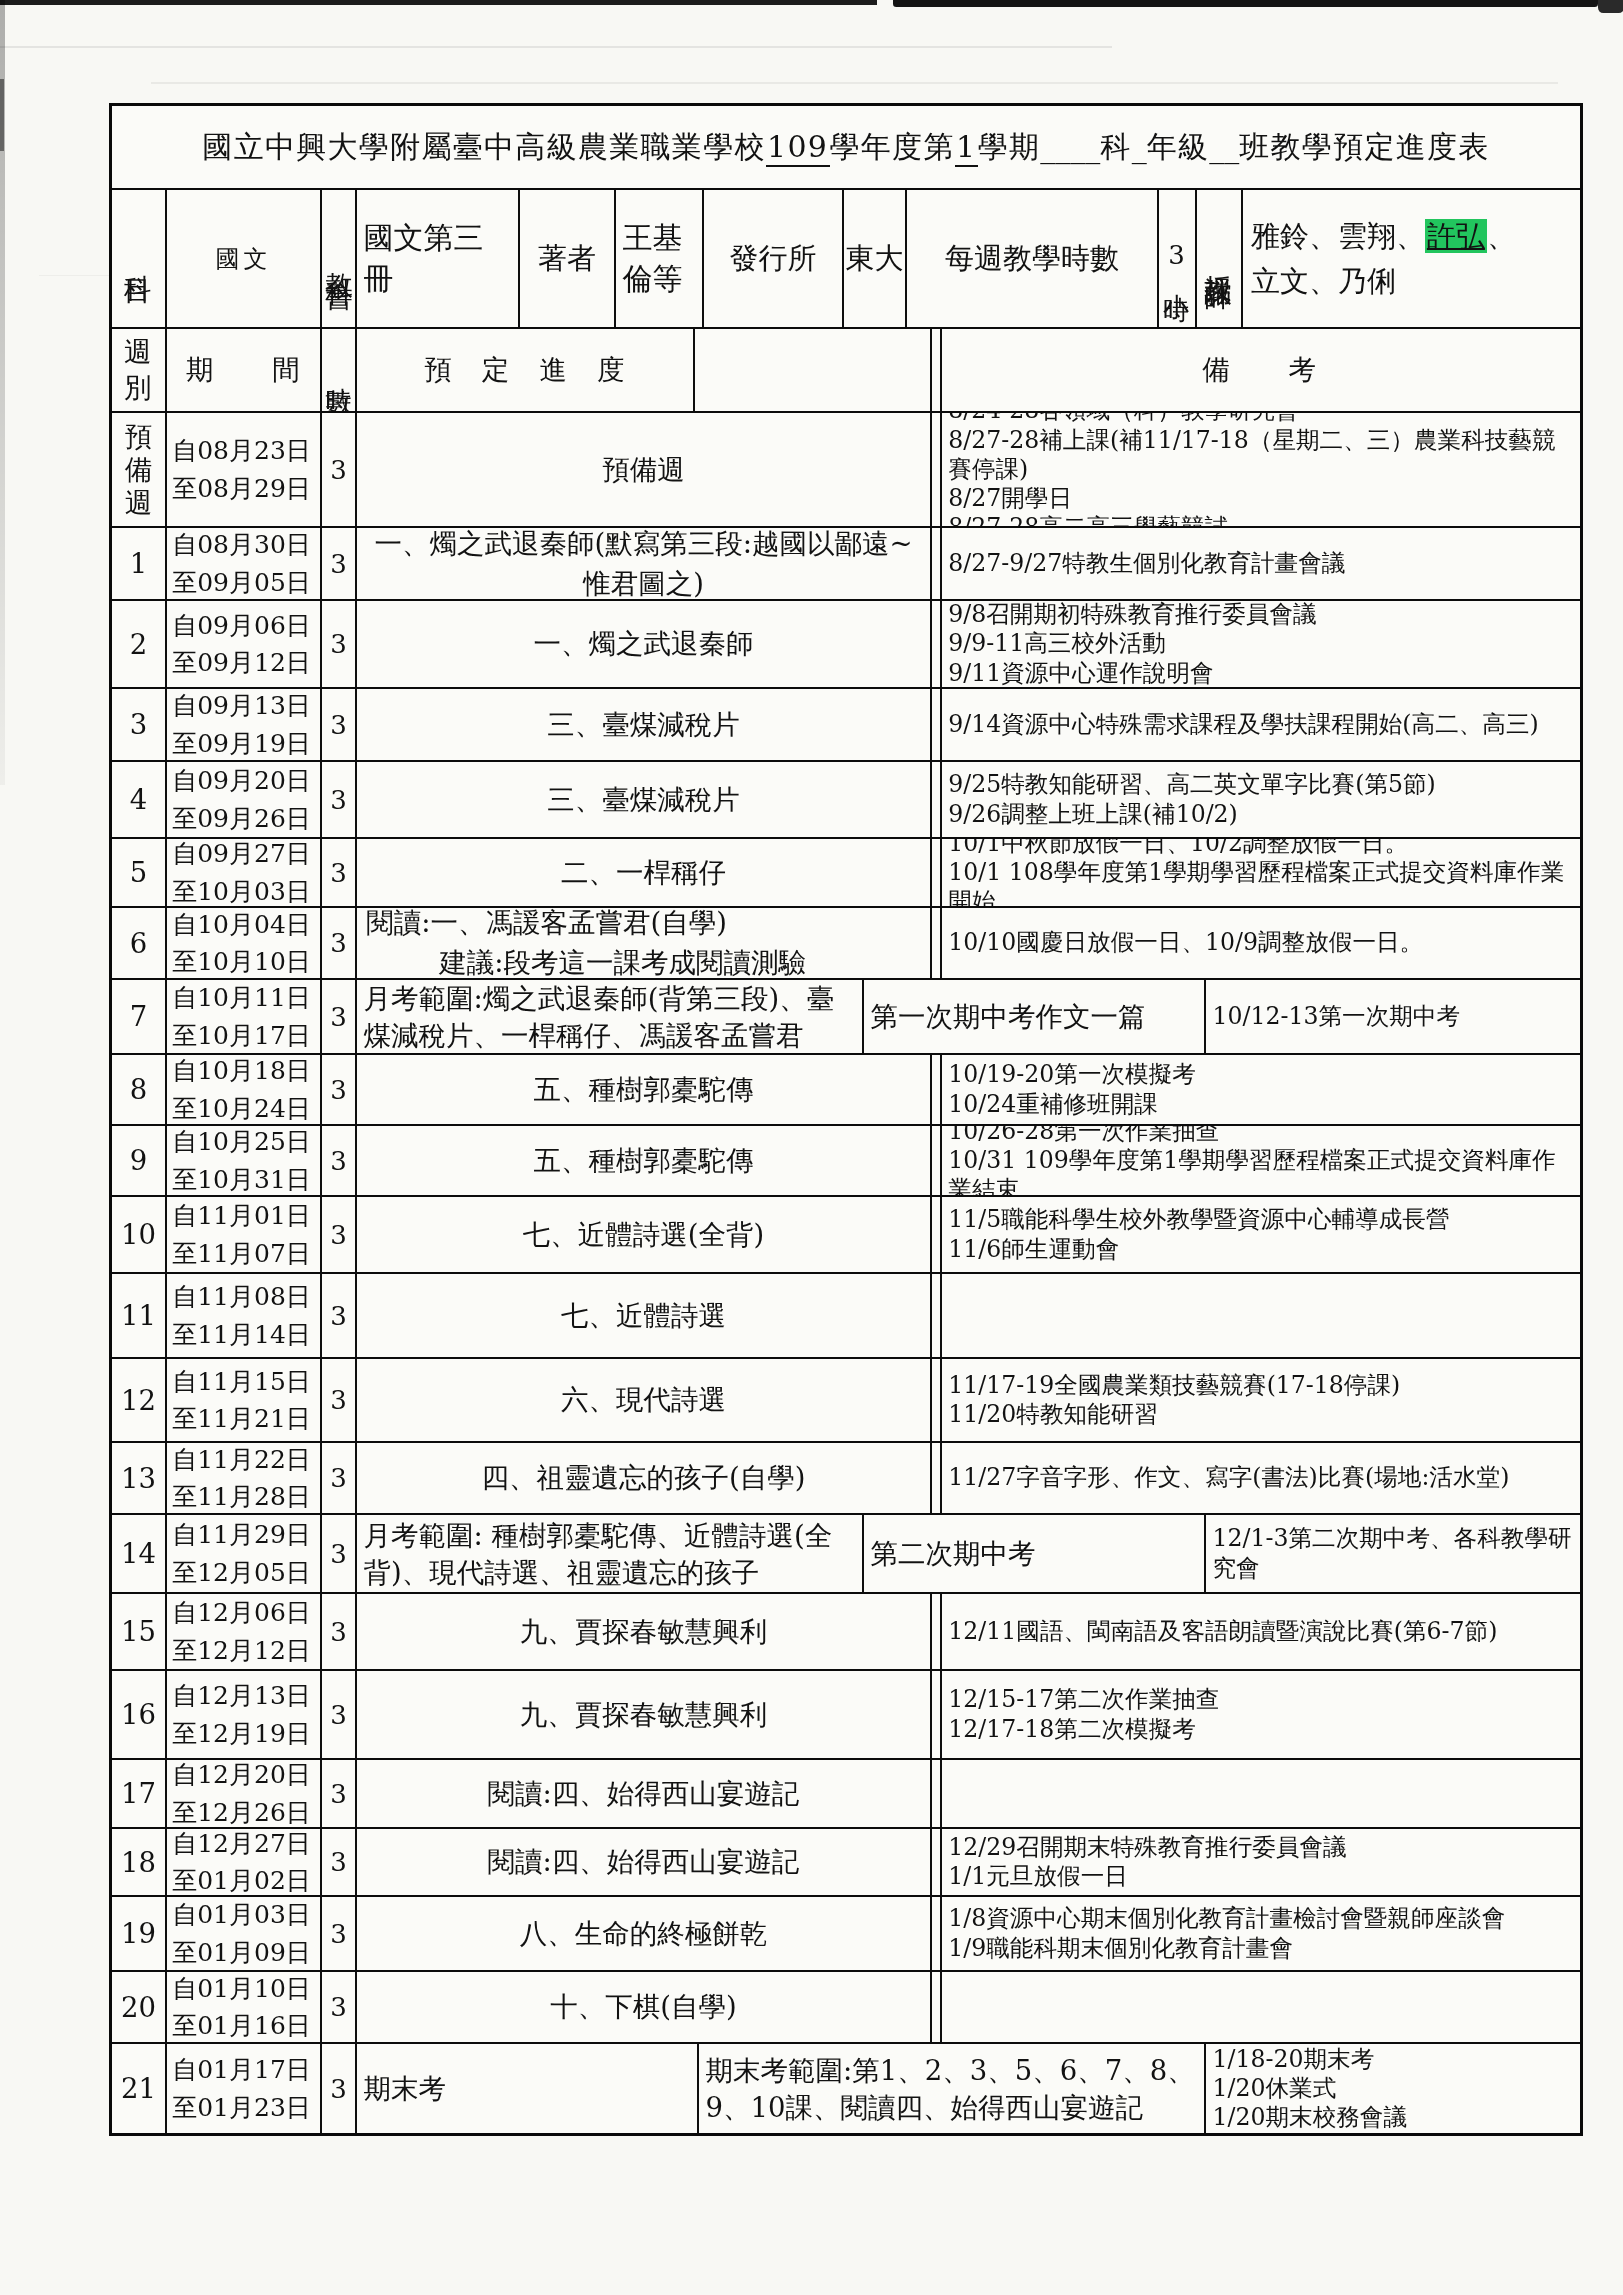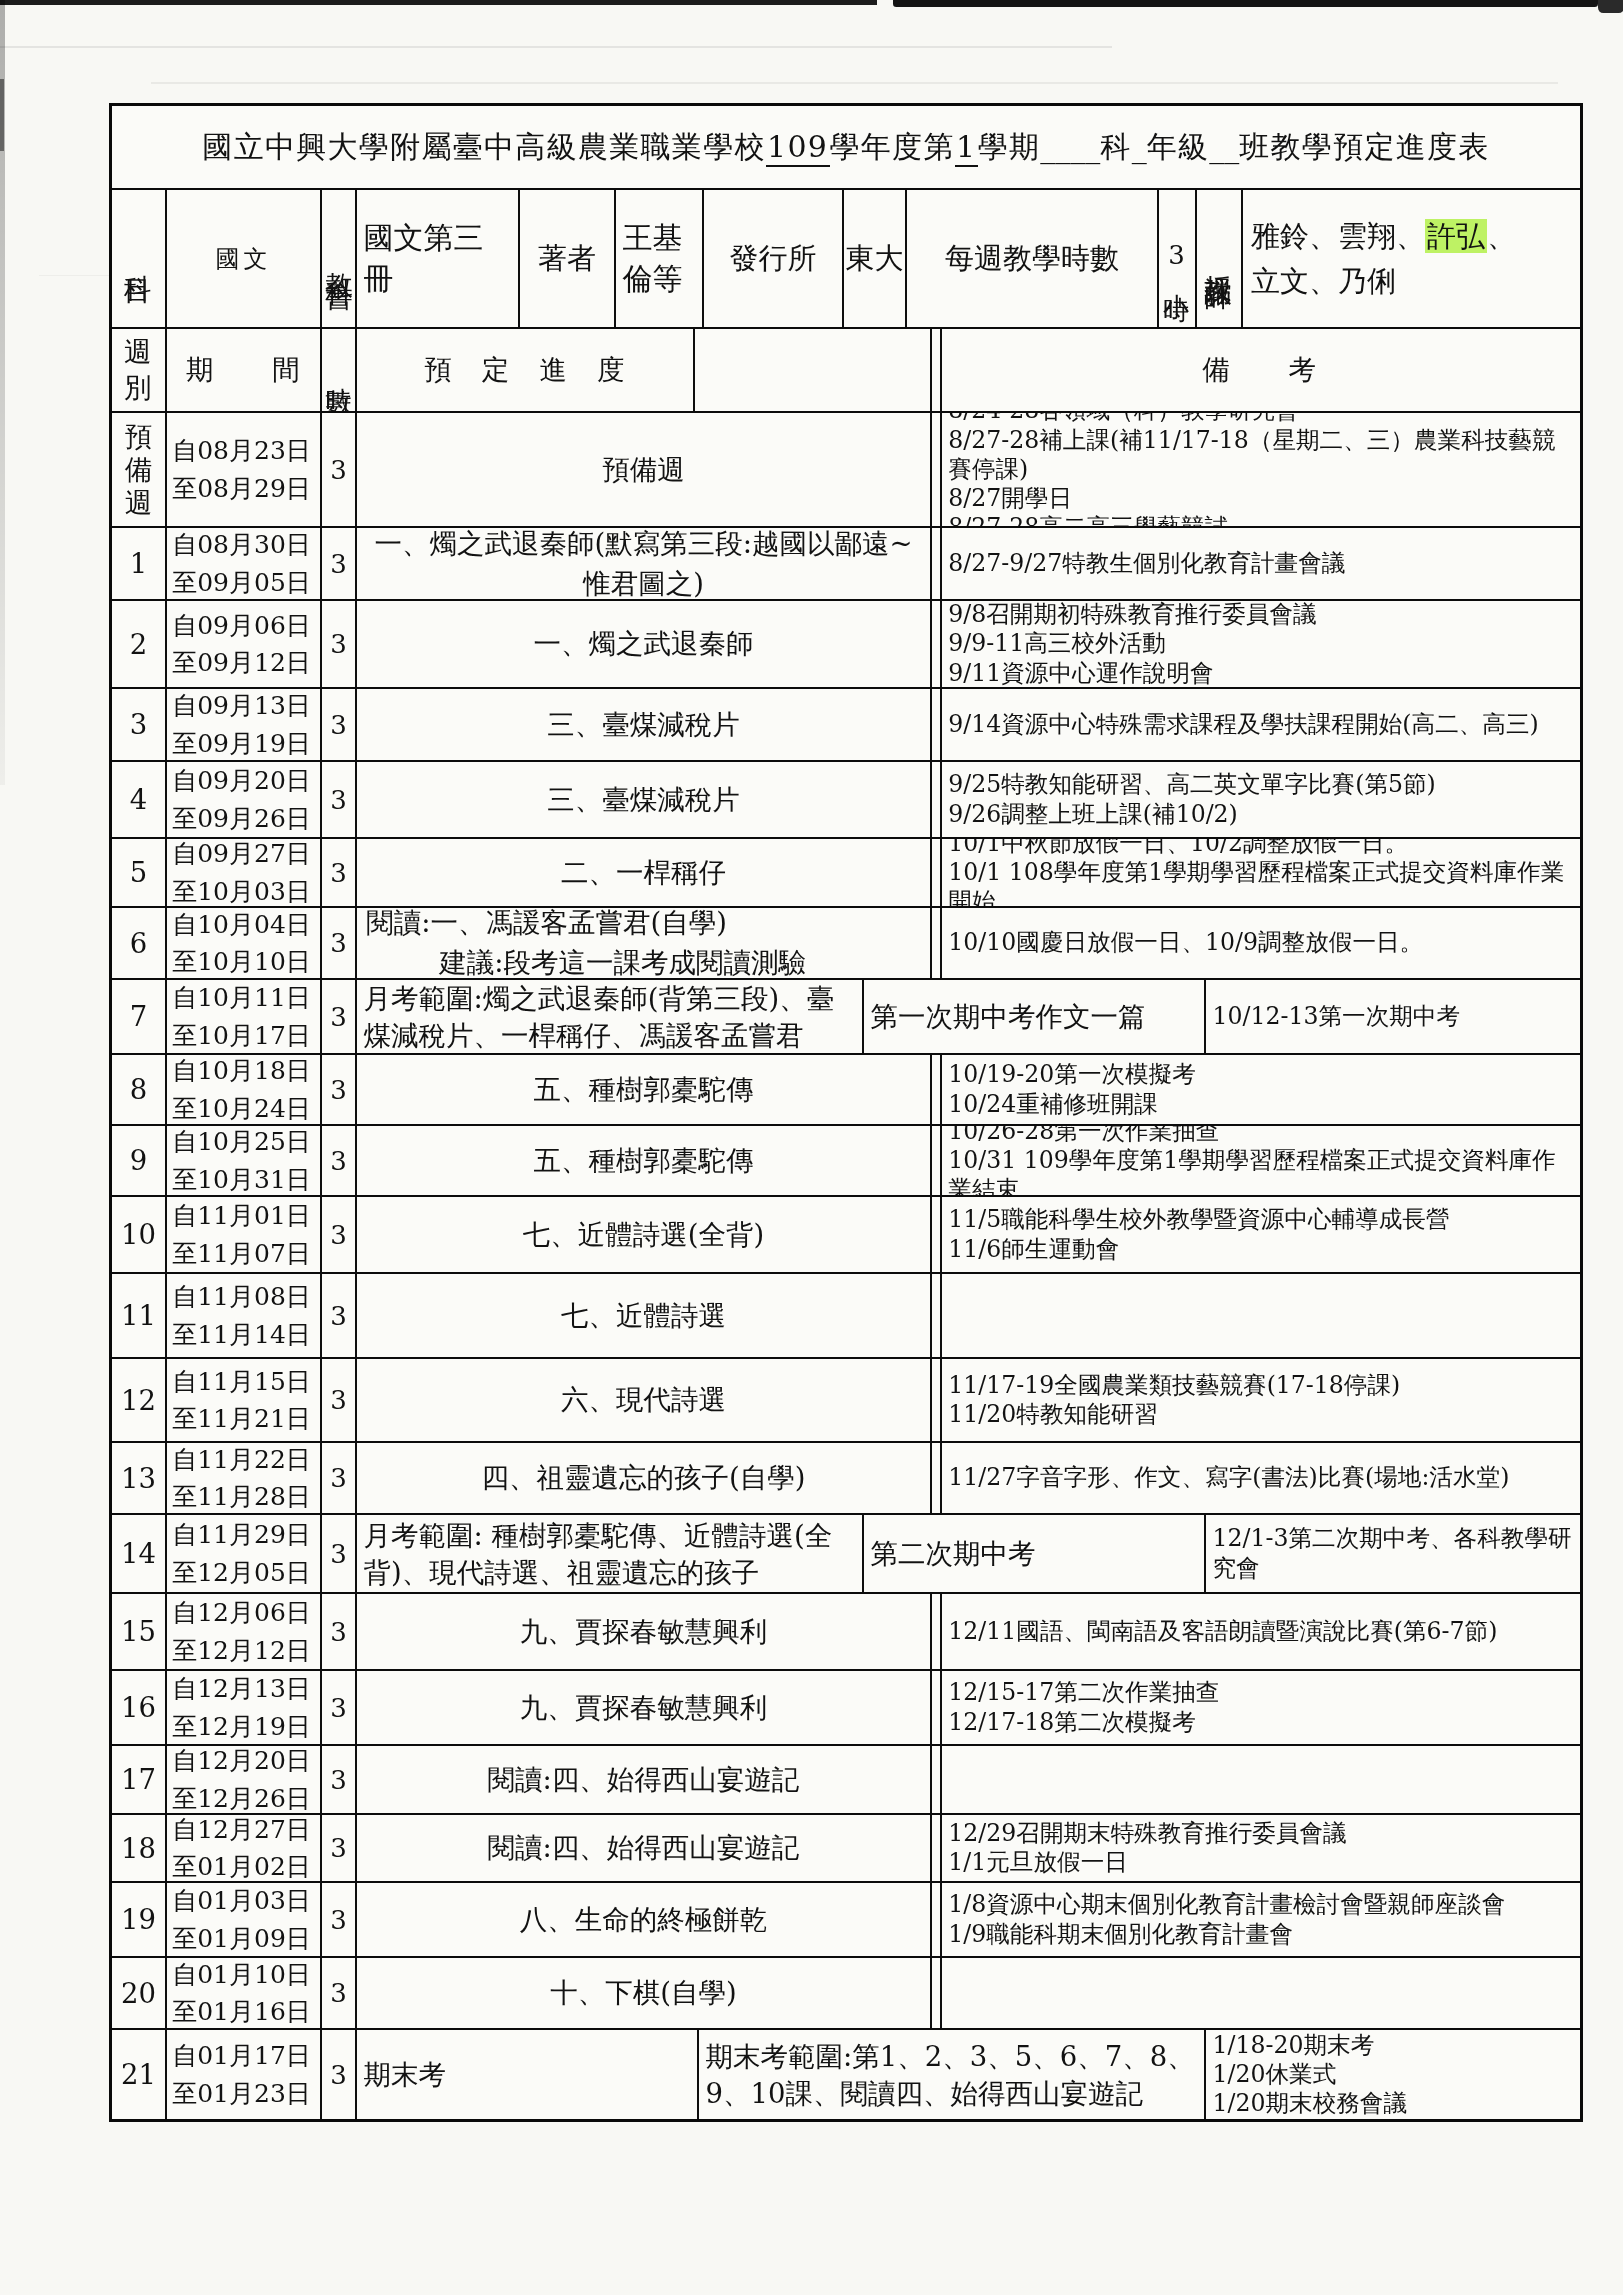--- a/index.html
+++ b/index.html
@@ -106,21 +106,21 @@
       <div class="c hw9 center">
         <span class="info-val">每週教學時數</span>
       </div>
       <div class="c hw10 center">
         <span class="vert" style="letter-spacing:2.6px;font-size:26px;">3小時</span>
       </div>
       <div class="c hw11 center">
         <span class="vert" style="letter-spacing:2.6px;">授課教師</span>
       </div>
       <div class="c hw12 last teachers">
-        <span id="teachers-host"><span>雅鈴、雲翔、</span><span class="hl" style="background: #bef264;">許弘</span><span>、立文、乃俐</span></span>
+        <span id="teachers-host"><span>雅鈴、雲翔、</span><span class="hl" style="background: #22c55e; text-decoration: underline;">許弘</span><span>、立文、乃俐</span></span>
       </div>
     </div>
 
     
     <div class="trow colhead-row">
       <div class="c hw1 center colhead">週別</div>
       <div class="c hw2 center colhead">期　　間</div>
       <div class="c hw3 center">
         <span class="vert" style="font-size:26px;letter-spacing:2.6px;">時數</span>
       </div>
@@ -395,21 +395,21 @@
             <div>至12月12日</div>
           </div>
           <div class="c cw-hours center">3</div>
           <div class="c cw-prog center">
             <div>九、賈探春敏慧興利</div>
           </div>
           <div class="cw-spacer"></div>
           <div class="c cw-remark last remark">
             <div>12/11國語、閩南語及客語朗讀暨演說比賽(第6-7節)</div>
           </div>
-        </div><div class="trow" style="height: 75px;">
+        </div><div class="trow" style="height: 89px;">
           <div class="c cw-week center">
             <div style="max-width: 52px; line-height: 1.2;">16</div>
           </div>
           <div class="c cw-period">
             <div>自12月13日</div>
             <div>至12月19日</div>
           </div>
           <div class="c cw-hours center">3</div>
           <div class="c cw-prog center">
             <div>九、賈探春敏慧興利</div>

